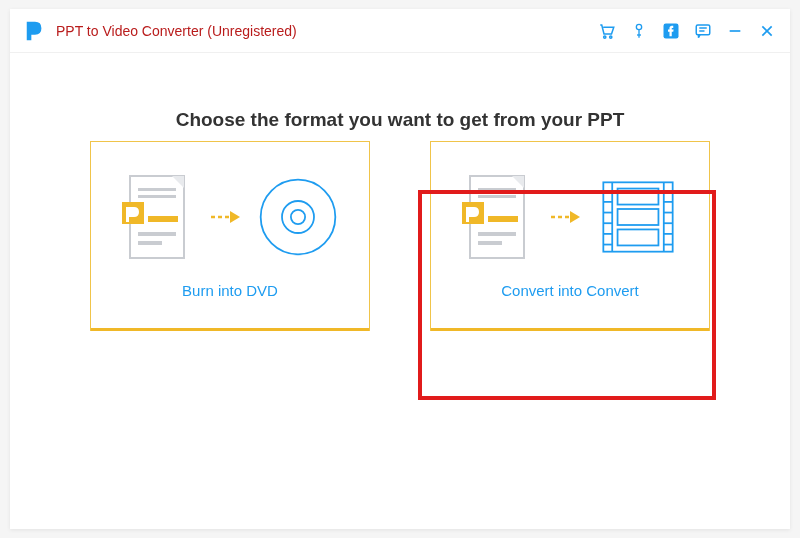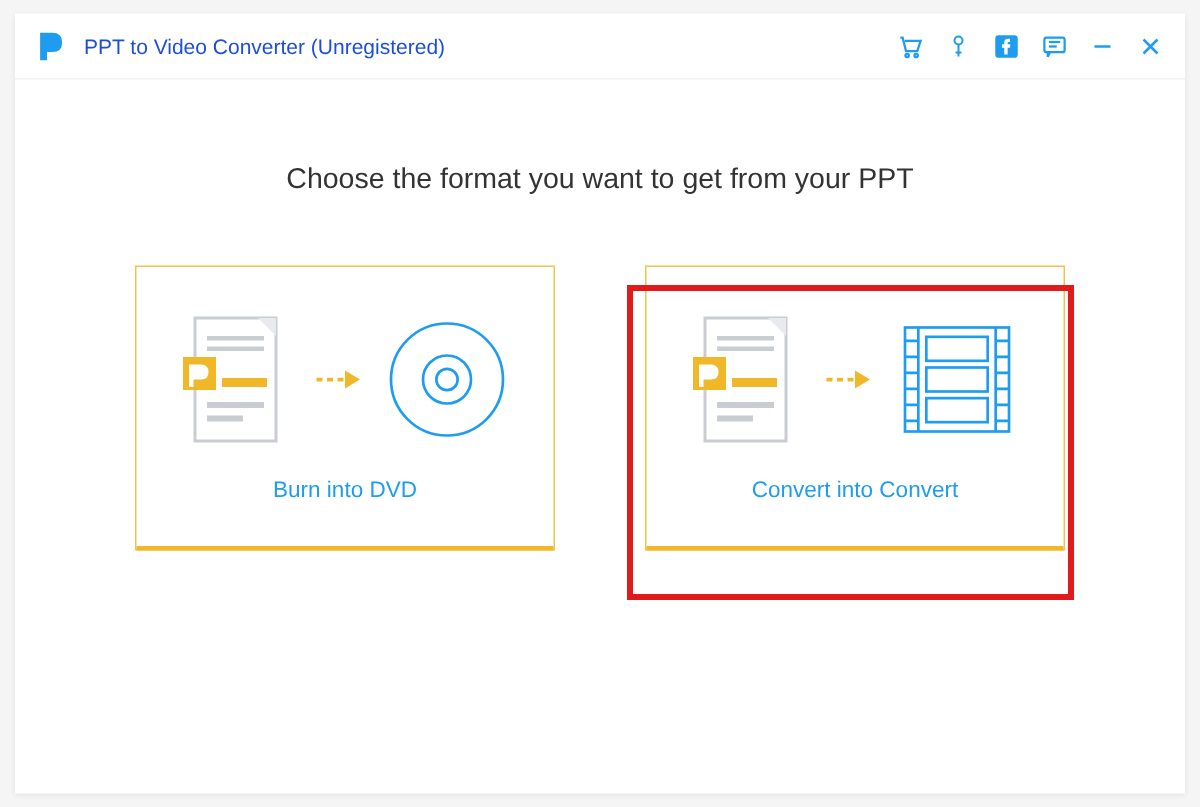--- a/index.html
+++ b/index.html
@@ -24,21 +24,21 @@
     align-items: center;
     padding: 0 14px;
     border-bottom: 1px solid #f0f0f0;
   }
   .logo {
     width: 22px; height: 22px;
     margin-right: 10px;
     flex-shrink: 0;
   }
   .title {
-    color: #1d4ed8;
+    color: #b91c1c;
     font-size: 14px;
     flex: 1;
   }
   .titlebar-icons {
     display: flex;
     gap: 14px;
     align-items: center;
   }
   .tb-icon {
     width: 18px; height: 18px;
@@ -46,35 +46,35 @@
     cursor: pointer;
     color: #1e9cf0;
   }
   .content {
     padding-top: 56px;
     text-align: center;
   }
   .heading {
     font-size: 19px;
     color: #333;
-    font-weight: 400;
-    margin-bottom: 46px;
+    font-weight: 700;
   }
   .options {
     display: flex;
     justify-content: center;
     gap: 60px;
   }
   .option-card {
     width: 280px;
     height: 190px;
     border: 1px solid #f0c44a;
     position: relative;
     cursor: pointer;
     background: #fff;
+    margin-top: 10px;
   }
   .option-card::after {
     content: "";
     position: absolute;
     left: 0; right: 0; bottom: -1px;
     height: 3px;
     background: #f0b828;
   }
   .card-body {
     display: flex;

